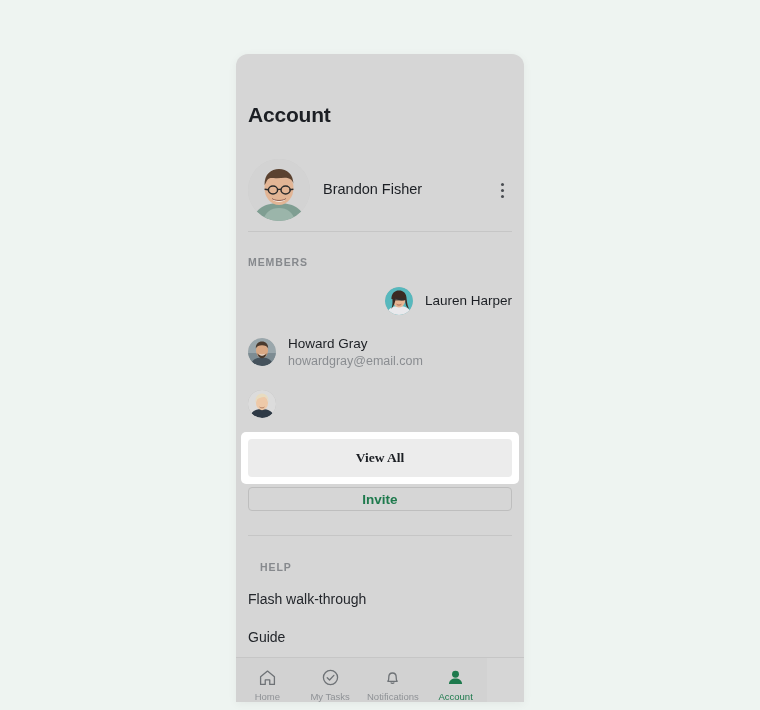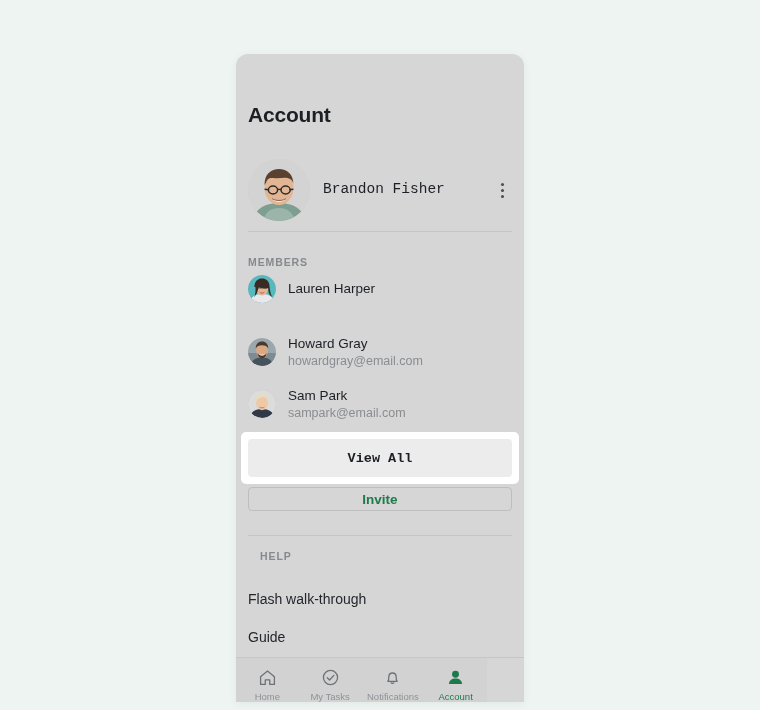--- a/index.html
+++ b/index.html
@@ -70,21 +70,20 @@
   .account-text {
     margin-left: 13px;
     flex: 1 1 auto;
     min-width: 0;
   }
   .account-name {
     font-size: 14.5px;
     color: #1c1f24;
     line-height: 1.35;
     white-space: nowrap;
-    font-family: Liberation Mono, monospace;
   }
   .account-email {
     font-size: 13.5px;
     color: #8a8d91;
     line-height: 1.35;
     white-space: nowrap;
   }
   .kebab {
     width: 20px;
     height: 34px;
@@ -123,33 +122,33 @@
   
   .section-label {
     position: absolute;
     left: 12px;
     font-size: 10.5px;
     font-weight: bold;
     letter-spacing: 0.9px;
     color: #86898d;
   }
   .section-label.members { top: 202px; }
-  .section-label.help { top: 496px; padding-left: 12px; }
+  .section-label.help { top: 507px; padding-left: 12px; }
 
   
   .member-row {
     position: absolute;
     left: 12px;
     width: 264px;
     height: 38px;
     display: flex;
     align-items: center;
     cursor: pointer;
   }
-  .member-row.m0 { top: 216px; }
+  .member-row.m0 { top: 228px; justify-content: flex-end; }
   .member-row.m1 { top: 279px; }
   .member-row.m2 { top: 331px; }
   .avatar-sm {
     width: 28px;
     height: 28px;
     border-radius: 50%;
     flex: 0 0 auto;
     overflow: hidden;
     background: #c4c4c4;
   }
@@ -182,21 +181,21 @@
   }
   .btn-view-all {
     position: absolute;
     left: 7px;
     top: 7px;
     width: 264px;
     height: 38px;
     background: #ececec;
     border: none;
     border-radius: 4px;
-    font-family: Liberation Mono, monospace;
+    font-family: Liberation Serif, serif;
     font-size: 13.5px;
     font-weight: bold;
     color: #1c1f24;
     cursor: pointer;
     padding: 0;
   }
   .btn-invite {
     position: absolute;
     left: 12px;
     top: 433px;
@@ -362,24 +361,20 @@
               </defs>
             <g clip-path="url(#c2)">
               <rect width="28" height="28" fill="#dcdcdc"></rect>
               <path d="M2 28c0-6 5.4-9 12-9s12 3 12 9z" fill="#2f3a46"></path>
               <ellipse cx="14" cy="13" rx="6" ry="7.2" fill="#eec9a8"></ellipse>
               <path d="M7.6 13c-.8-6 2.4-9.6 6.4-9.6s7.2 3.4 6.4 9.6c-.6-3-1-5-2.6-5.6-2.6-1-6.2.4-8 1.6-1.2.8-1.8 2-2.2 4z" fill="#e8dcc0"></path>
               <path d="M11.6 17c1.4 1.2 3.4 1.2 4.8 0" stroke="#b07a5e" stroke-width="0.9" fill="none"></path>
             </g>
           </svg>
         </div>
-        <div class="member-text">
-          <div class="member-name">Sam Park</div>
-          <div class="member-email">sampark@email.com</div>
-        </div>
       </div>
 
       <div class="focus-wrap">
         <button class="btn-view-all">View All</button>
       </div>
 
       <button class="btn-invite">Invite</button>
 
       <div class="divider d2"></div>
 

